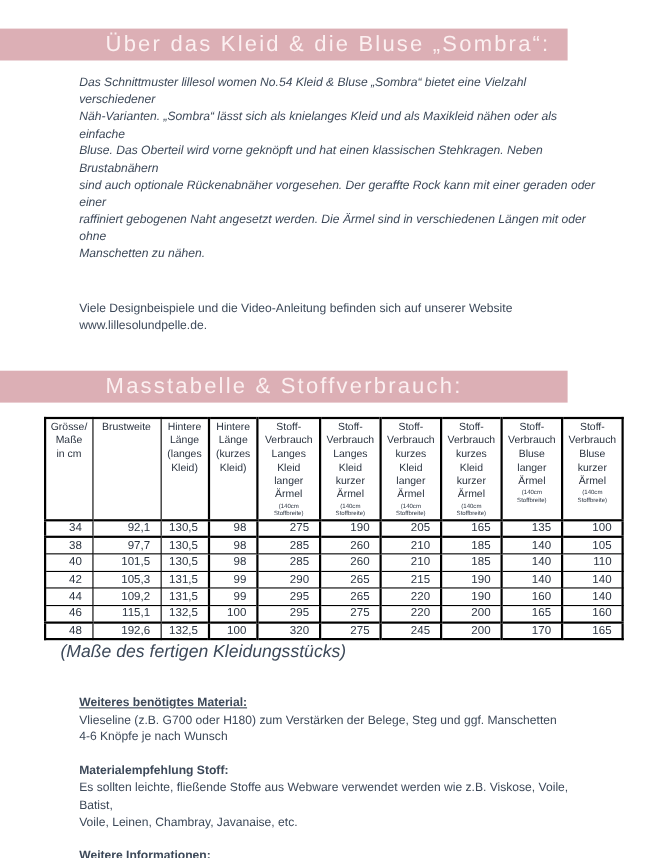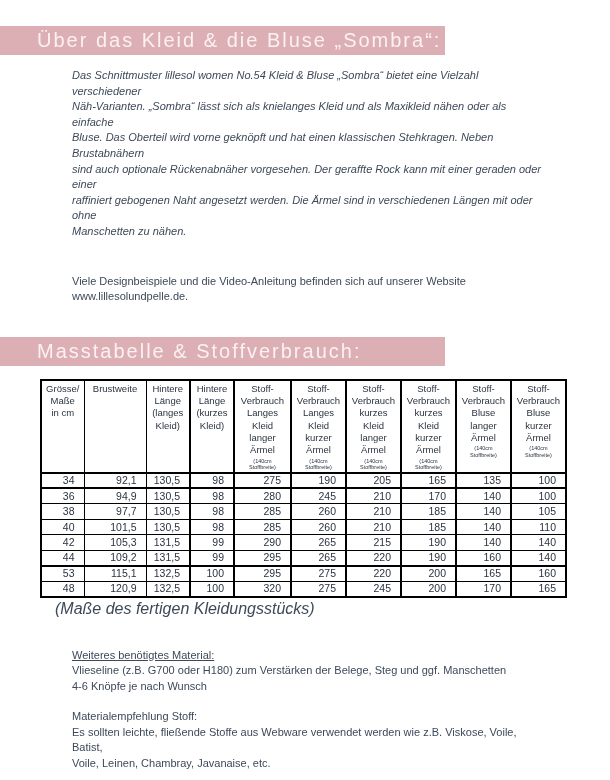--- a/index.html
+++ b/index.html
@@ -11,24 +11,24 @@
   }
   html,body{margin:0;padding:0;background:#ffffff;}
   .page{
     width:610px;height:780px;overflow:hidden;position:relative;
     background:#ffffff;
     font-family:"Liberation Sans",sans-serif;
     color:var(--body-text);
   }
   .banner{
     background:var(--banner-bg);
-    width:445px;
+    width:516px;
     height:29px;
     line-height:29px;
-    padding-left:37px;
+    padding-left:96px;
     box-sizing:border-box;
     color:var(--banner-text);
     font-size:20px;
     font-weight:300;
     letter-spacing:2px;
     white-space:nowrap;
   }
   .banner1{margin-top:26px;}
   .banner2{margin-top:32px;}
   .body-text{
@@ -68,21 +68,21 @@
   }
   tbody tr:nth-child(2) td,
   tbody tr:nth-child(7) td{border-top:2px solid var(--border);}
   .table-note{
     margin:2px 0 0 55px;
     font-size:16px;
     font-style:italic;
   }
   .section{margin:15px 60px 0 72px;}
   .section:first-of-type{margin-top:30px;}
-  .sec-title{font-size:11px;font-weight:normal;line-height:15.6px;}
+  .sec-title{font-size:11px;font-weight:bold;line-height:15.6px;}
   .sec-title.underlined{text-decoration:underline;}
   .sec-body{font-size:11px;line-height:15.6px;white-space:pre-line;}
   .sections-block{margin-top:30px;}
 </style>
 </head>
 <body>
 
 <div class="page">
 
   <div class="banner banner1">
@@ -179,32 +179,20 @@
           <td>130,5</td>
           <td>98</td>
           <td>275</td>
           <td>190</td>
           <td>205</td>
           <td>165</td>
           <td>135</td>
           <td>100</td>
         </tr>
         <tr>
-          <td>36</td>
-          <td>94,9</td>
-          <td>130,5</td>
-          <td>98</td>
-          <td>280</td>
-          <td>245</td>
-          <td>210</td>
-          <td>170</td>
-          <td>140</td>
-          <td>100</td>
-        </tr>
-        <tr>
           <td>38</td>
           <td>97,7</td>
           <td>130,5</td>
           <td>98</td>
           <td>285</td>
           <td>260</td>
           <td>210</td>
           <td>185</td>
           <td>140</td>
           <td>105</td>
@@ -239,34 +227,34 @@
           <td>131,5</td>
           <td>99</td>
           <td>295</td>
           <td>265</td>
           <td>220</td>
           <td>190</td>
           <td>160</td>
           <td>140</td>
         </tr>
         <tr>
-          <td>53</td>
+          <td>46</td>
           <td>115,1</td>
           <td>132,5</td>
           <td>100</td>
           <td>295</td>
           <td>275</td>
           <td>220</td>
           <td>200</td>
           <td>165</td>
           <td>160</td>
         </tr>
         <tr>
           <td>48</td>
-          <td>120,9</td>
+          <td>192,6</td>
           <td>132,5</td>
           <td>100</td>
           <td>320</td>
           <td>275</td>
           <td>245</td>
           <td>200</td>
           <td>170</td>
           <td>165</td>
         </tr>
       </tbody>

